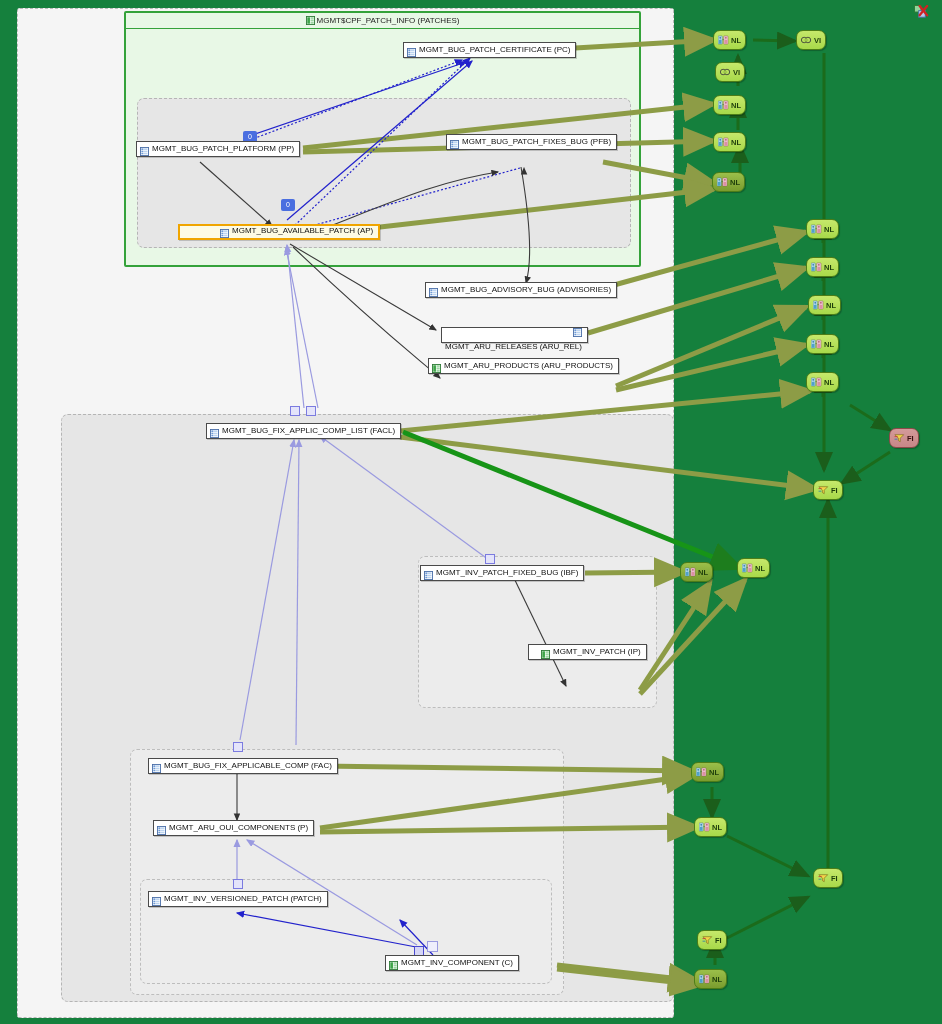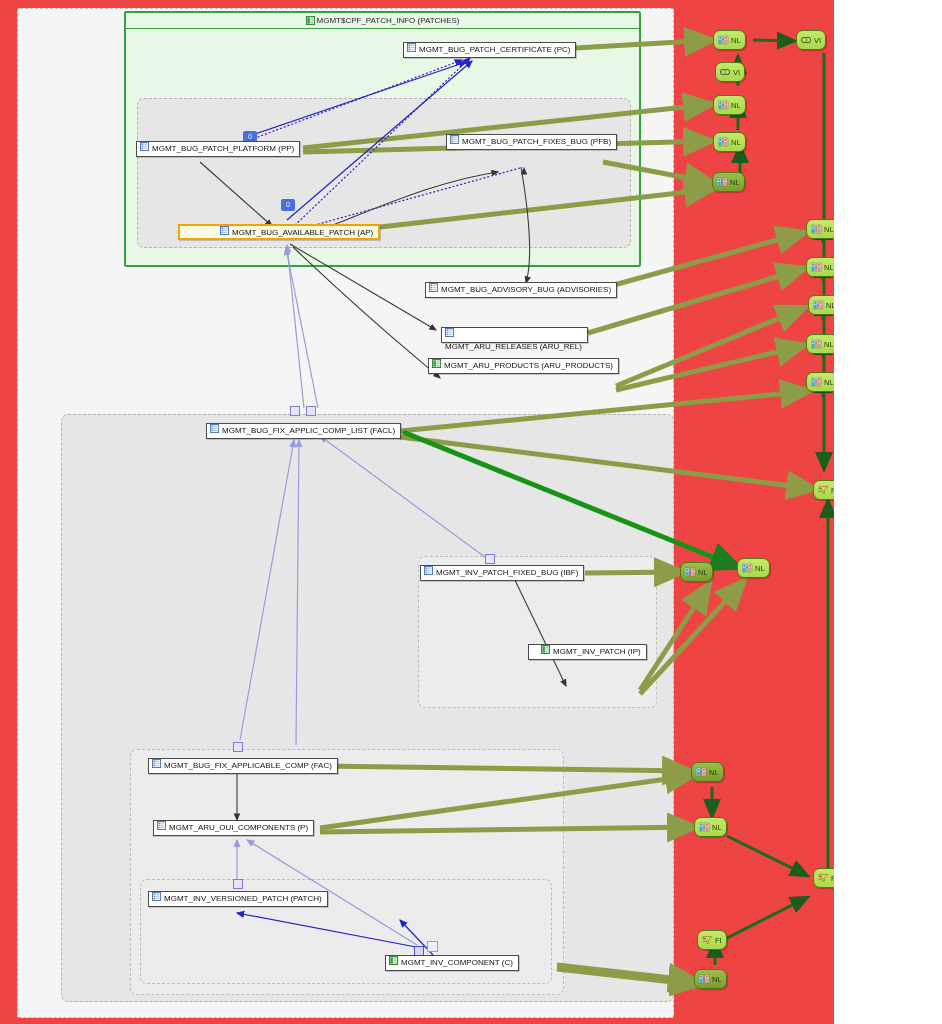--- a/index.html
+++ b/index.html
@@ -2,23 +2,23 @@
 <html><head>
 <meta charset="utf-8">
 <style>
   html, body {
     margin: 0; padding: 0;
     background: #ffffff;
     font-family: "Liberation Sans", sans-serif;
   }
   #canvas {
     position: relative;
-    width: 834px;
+    width: 942px;
     height: 1024px;
-    background: #ef4444;
+    background: #15803d;
     overflow: hidden;
   }
   
   .grp {
     position: absolute;
     box-sizing: border-box;
   }
   .grp-outer {
     border: 1px dashed #b9b9b9;
     background: #f5f5f5;
@@ -59,21 +59,21 @@
     box-sizing: border-box;
     height: 16px;
     line-height: 14px;
     background: #ffffff;
     border: 1px solid #4a4a4a;
     padding: 0 5px 0 3px;
     font-size: 8px;
     color: #111111;
     white-space: nowrap;
     display: flex;
-    align-items: flex-start;
+    align-items: flex-end;
     gap: 3px;
     box-shadow: 1px 1px 0 rgba(0,0,0,0.18);
   }
   .node.sel {
     border: 2px solid #f0a500;
     background: #fdfbe4;
   }
   .node .lbl { position: relative; top: 0px; }
 
   
@@ -84,21 +84,21 @@
     position: absolute;
     box-sizing: border-box;
     height: 20px;
     border-radius: 7px;
     border: 1px solid #4d7d17;
     display: flex;
     align-items: center;
     justify-content: center;
     gap: 2px;
     font-size: 7.5px;
-    font-weight: normal;
+    font-weight: bold;
     color: #1d3d0a;
     padding: 0 4px;
     box-shadow: 1px 1px 1px rgba(0,0,0,0.25);
   }
   .badge.light { background: linear-gradient(#c6e86b, #a8d94a); }
   .badge.dark  { background: linear-gradient(#9bbf4a, #7a9c2e); }
   .badge.pink  { background: linear-gradient(#d49a9a, #c88787); border-color:#8d4a4a; color:#3a1010;}
   .badge .bt { position: relative; top: 0px; }
 
   svg.edges { position: absolute; top:0; left:0; width:942px; height:1024px; pointer-events:none; }

